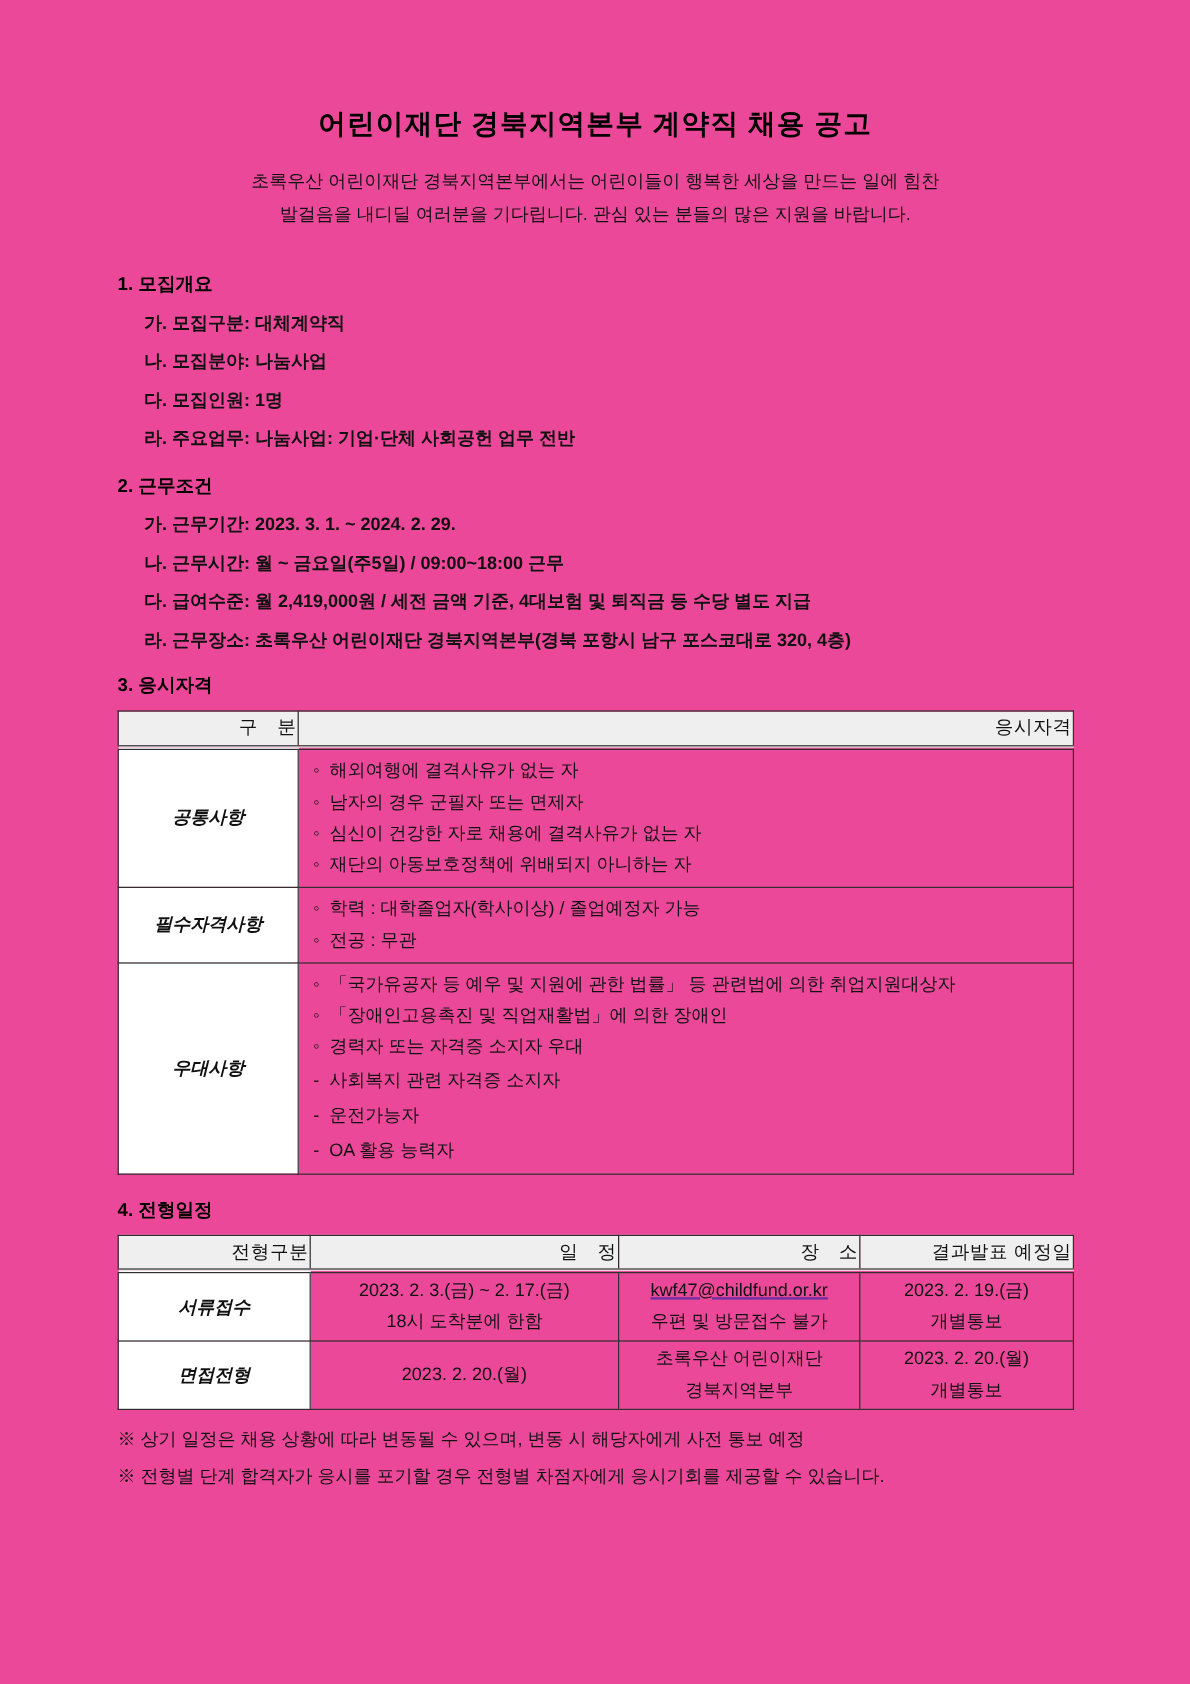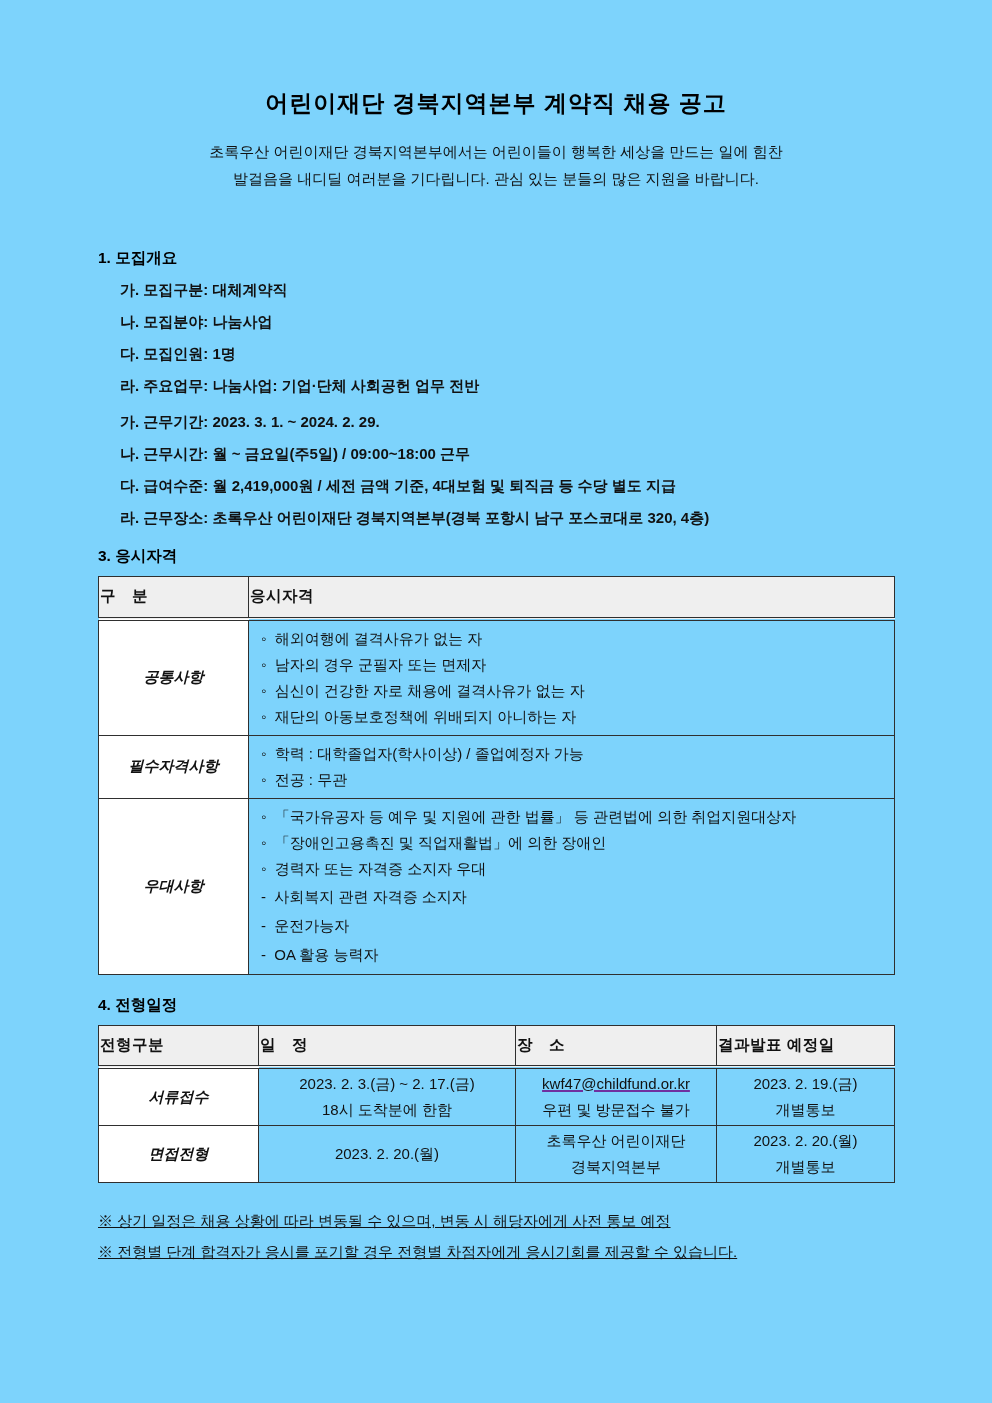--- a/index.html
+++ b/index.html
@@ -1,20 +1,20 @@
 <!DOCTYPE html>
 <html><head>
 <meta charset="utf-8">
 <style>
   * { box-sizing: border-box; }
   html, body { margin: 0; padding: 0; background: #ffffff; }
   .page {
     width: 992px;
     height: 1403px;
-    background: #7dd3fc;
+    background: #ec4899;
     padding: 88px 98px 0 98px;
     font-family: "Liberation Sans", sans-serif;
     color: #111111;
     overflow: hidden;
   }
   .doc-title {
     margin: 0;
     font-size: 23px;
     line-height: 30px;
     font-weight: 700;
@@ -28,45 +28,45 @@
     font-size: 15px;
     line-height: 27px;
     text-align: center;
   }
   .sec-heading {
     font-size: 15.5px;
     font-weight: 700;
     line-height: 24px;
     color: #000000;
   }
-  .mt-sec1 { margin-top: 54px; }
+  .mt-sec1 { margin-top: 34px; }
   .mt-sec2 { margin-top: 12px; }
   .mt-sec3 { margin-top: 10px; }
   .mt-sec4 { margin-top: 18px; }
   .sec-items {
     margin-top: 4px;
     padding-left: 22px;
     font-size: 15px;
     line-height: 32px;
     font-weight: bold;
   }
   table {
     border-collapse: collapse;
     table-layout: fixed;
     width: 796px;
     margin-top: 8px;
     border: 1.5px solid #2f2f2f;
   }
   th, td { border: 1px solid #2f2f2f; }
   thead th {
     background: #efefef;
-    height: 42px;
+    height: 30px;
     font-size: 15.5px;
-    font-weight: 700;
-    text-align: left;
+    font-weight: 400;
+    text-align: right;
     vertical-align: middle;
     border-bottom: 4px double #2f2f2f;
     letter-spacing: 0.5px;
   }
   .rowlabel {
     font-weight: 700;
     font-size: 15px;
     text-align: center;
     vertical-align: middle;
     background: #ffffff;
@@ -83,24 +83,23 @@
   .t2 td { text-align: center; vertical-align: middle; padding: 2px; }
   .cline { font-size: 15px; line-height: 26px; }
   .email-link {
     color: #111111;
     text-decoration: underline;
     text-decoration-color: #7030a0;
     text-decoration-thickness: 1.5px;
     cursor: pointer;
   }
   .footnotes {
-    margin-top: 22px;
+    margin-top: 9px;
     font-size: 15px;
     line-height: 31px;
-    text-decoration: underline;
   }
 </style>
 </head>
 <body>
 
 <div class="page">
 
   <h1 class="doc-title">어린이재단 경북지역본부 계약직 채용 공고</h1>
 
   <p class="intro">
@@ -112,20 +111,21 @@
     <div class="sec-heading mt-sec1">1. 모집개요</div>
     <div class="sec-items">
       <div>가. 모집구분: 대체계약직</div>
       <div>나. 모집분야: 나눔사업</div>
       <div>다. 모집인원: 1명</div>
       <div>라. 주요업무: 나눔사업: 기업·단체 사회공헌 업무 전반</div>
     </div>
   </div>
 
   <div>
+    <div class="sec-heading mt-sec2">2. 근무조건</div>
     <div class="sec-items">
       <div>가. 근무기간: 2023. 3. 1. ~ 2024. 2. 29.</div>
       <div>나. 근무시간: 월 ~ 금요일(주5일) / 09:00~18:00 근무</div>
       <div>다. 급여수준: 월 2,419,000원 / 세전 금액 기준, 4대보험 및 퇴직금 등 수당 별도 지급</div>
       <div>라. 근무장소: 초록우산 어린이재단 경북지역본부(경북 포항시 남구 포스코대로 320, 4층)</div>
     </div>
   </div>
 
   <div>
     <div class="sec-heading mt-sec3">3. 응시자격</div>

